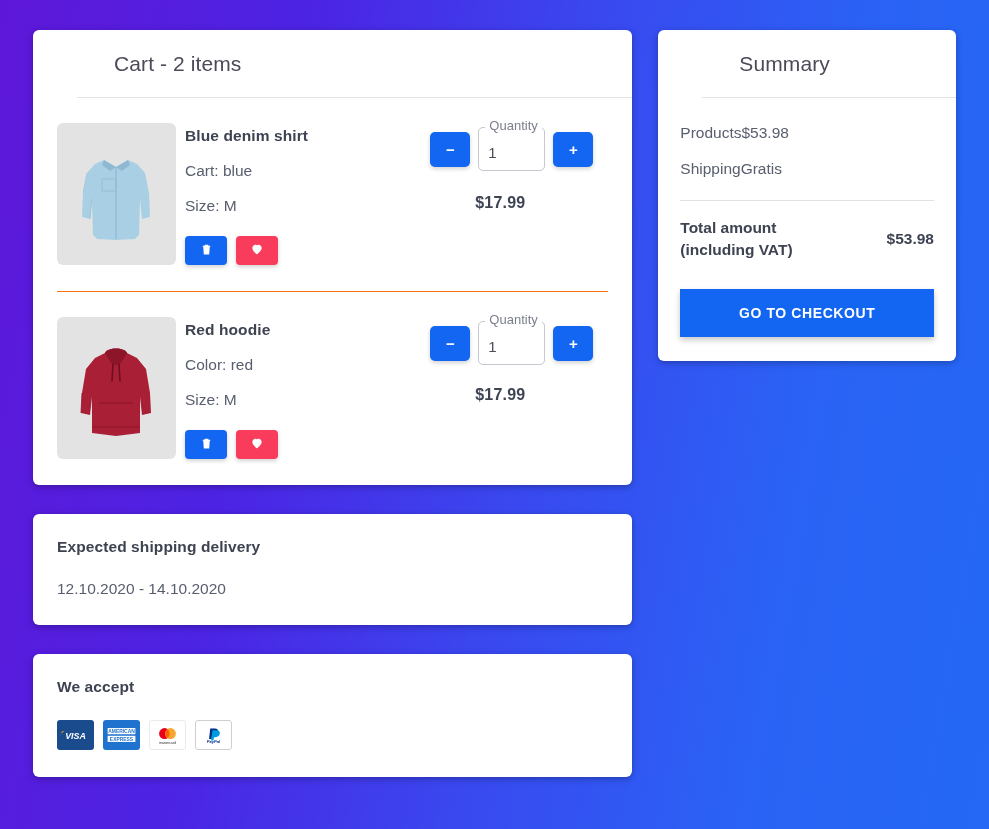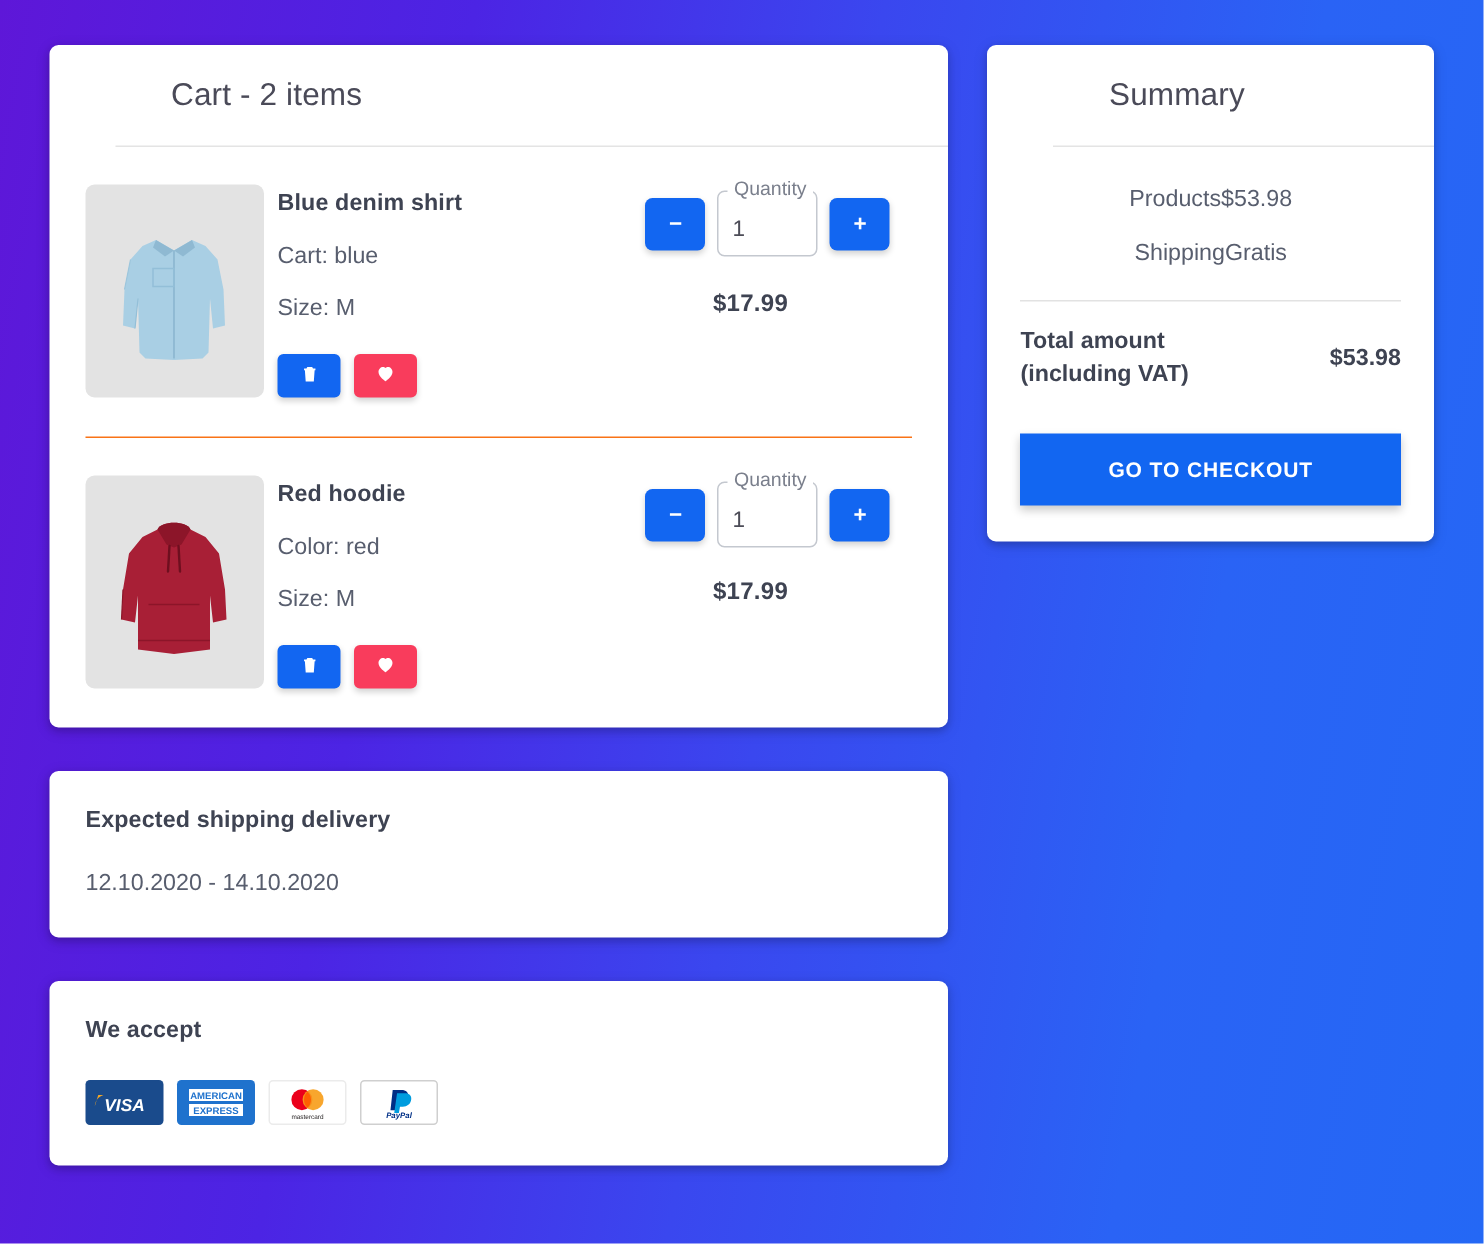--- a/index.html
+++ b/index.html
@@ -173,36 +173,36 @@
   }
   .plain-text {
     font-size: 15.5px;
     color: #585e6e;
     margin-top: 24px;
   }
 
   
   .pay-row { display: flex; gap: 9px; margin-top: 24px; }
   .pay-icon {
-    width: 52px; height: 30px;
+    width: 37px; height: 30px;
     border-radius: 3px;
     display: flex; align-items: center; justify-content: center;
     overflow: hidden;
   }
   .pay-icon svg { width: 100%; height: 100%; }
   .pay-visa { background: #1a4b8c; }
   .pay-amex { background: #1f72cd; }
   .pay-mc   { background: #fff; border: 1px solid #ebebeb; }
   .pay-pp   { background: #fff; border: 1px solid #cfcfcf; }
 
   
   .summary-body { padding: 22px 22px 24px; }
   .sum-line {
     display: flex;
-    justify-content: center;
+    justify-content: flex-start;
     align-items: baseline;
     font-size: 15.5px;
     color: #585e6e;
     padding: 4px 0;
   }
   .sum-line + .sum-line { margin-top: 10px; }
   .sum-divider {
     border: none;
     border-top: 1px solid #e2e2e2;
     margin: 18px 0 16px;

